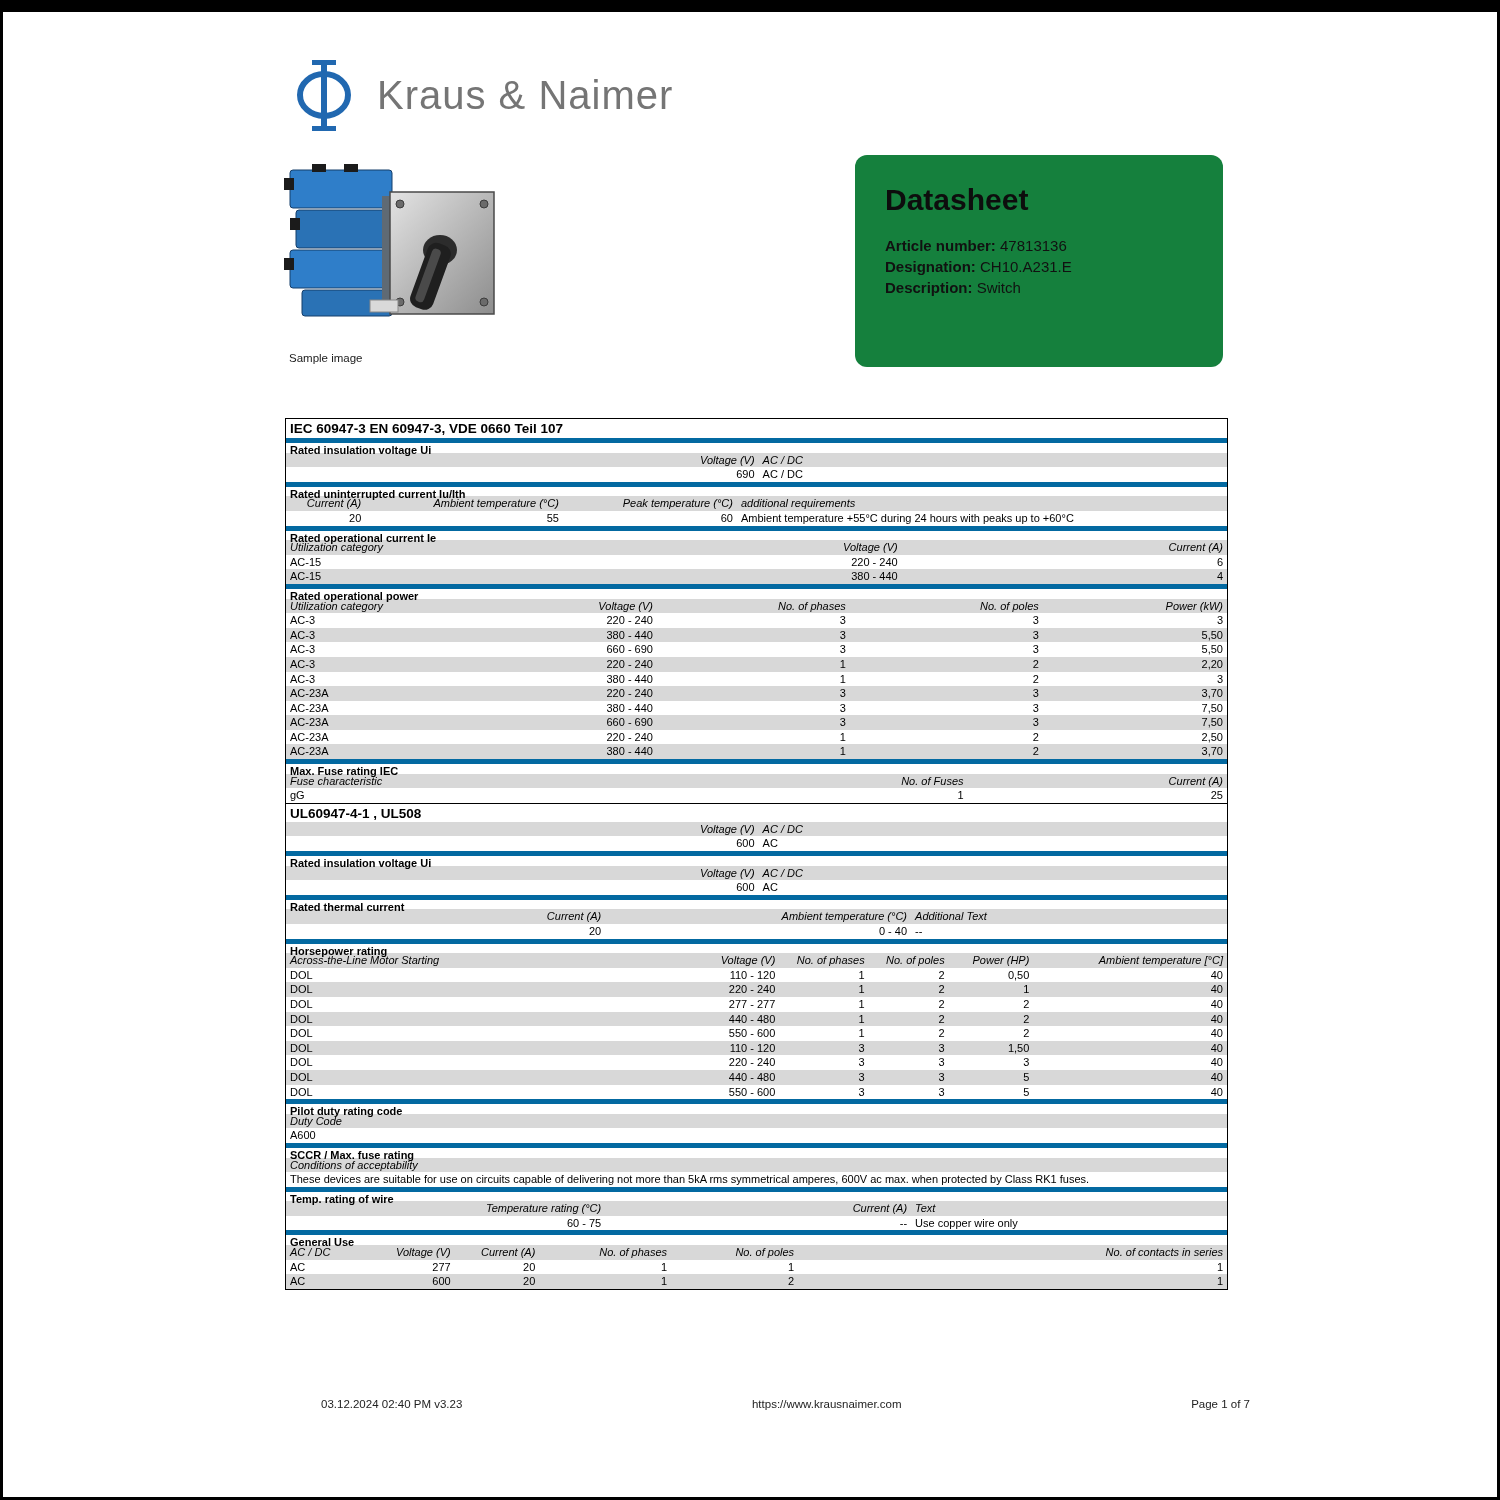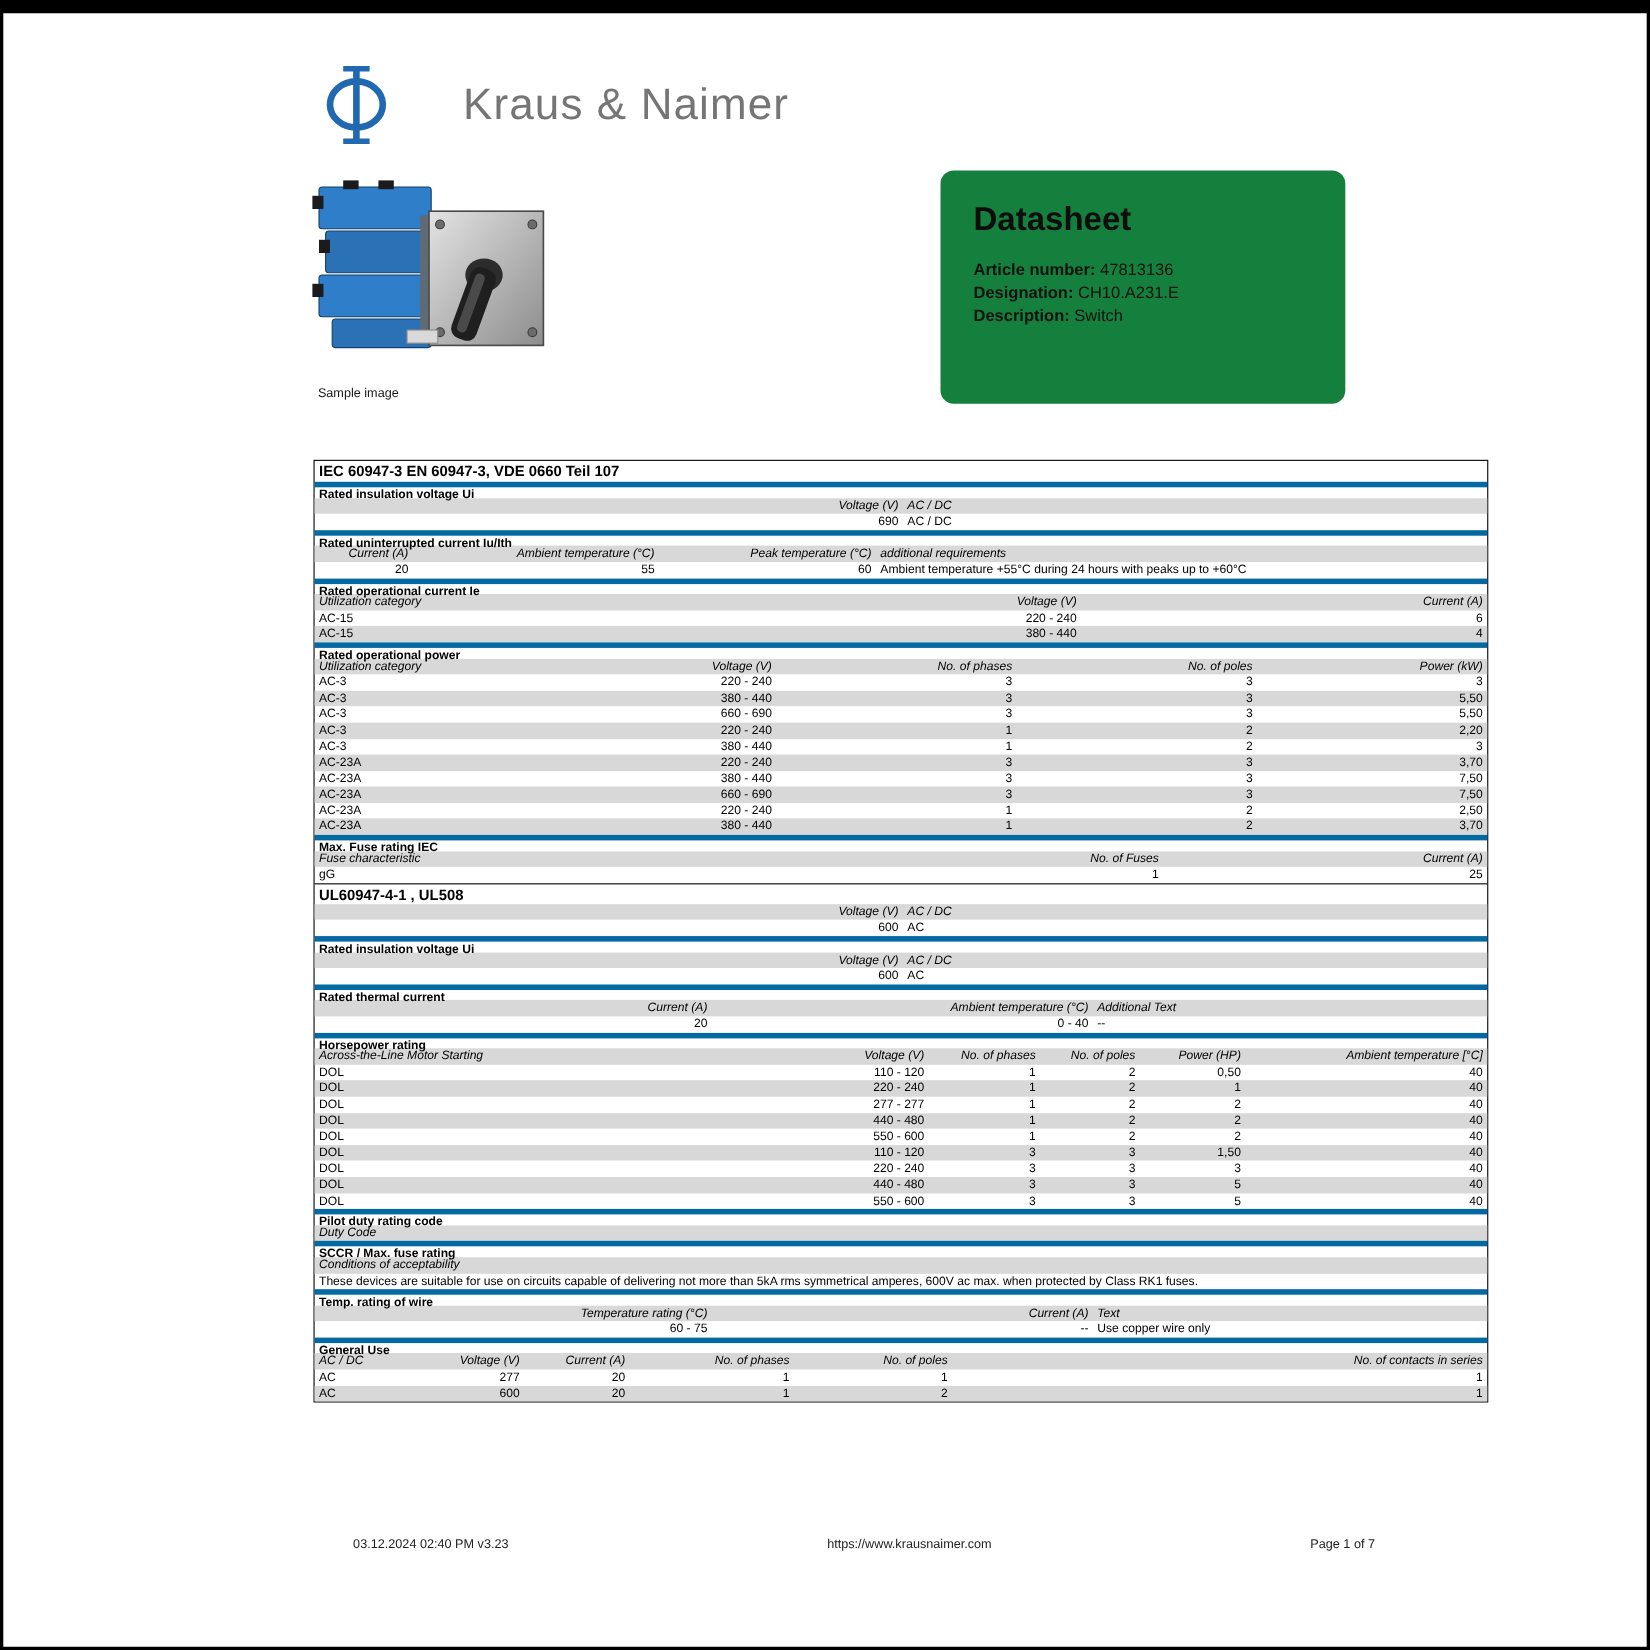--- a/index.html
+++ b/index.html
@@ -14,21 +14,21 @@
   .frame {
     position:absolute; inset:0;
     border-top:12px solid #000;
     border-left:3px solid #000;
     border-right:3px solid #000;
     border-bottom:3px solid #000;
     pointer-events:none; z-index:50;
   }
 
   
-  .logo { position:absolute; left:285px; top:58px; display:flex; align-items:center;gap:44px; }
+  .logo { position:absolute; left:285px; top:58px; display:flex; align-items:center; }
   .logo svg { display:block; }
   .brand-name {
     font-size:40px; color:#757575; margin-left:14px; letter-spacing:1px;
     line-height:75px;
   }
 
   
   .product { position:absolute; left:282px; top:152px; width:215px; height:200px; }
   .sample-caption { position:absolute; left:289px; top:352px; font-size:11.5px; color:#1a1a1a; }
 
@@ -36,21 +36,21 @@
   .card {
     position:absolute; left:855px; top:155px; width:368px; height:212px;
     background:#15803d; border-radius:12px; padding:28px 30px;
   }
   .card-title { font-size:30px; font-weight:bold; color:#0d0d0d; margin-bottom:18px; }
   .field { font-size:15px; line-height:21px; color:#111; }
   .flabel { font-weight:bold; }
 
   
   .tbl {
-    position:absolute; left:285px; top:418px; width:1068px;
+    position:absolute; left:285px; top:418px; width:943px;
     border:1px solid #000; background:#fff;
   }
   .row {
     display:grid; align-items:center;
     height:14.6px; line-height:14.6px; font-size:11px; white-space:nowrap;
   }
   .row.shade { background:#d8d8d8; }
   .row.head { font-style:italic; background:#d8d8d8; }
   .row.sub  { font-weight:bold; border-top:5px solid #0369a1; }
   .row.title{ font-weight:bold; font-size:13.5px; height:19px; line-height:19px; border-top:1px solid #000; }
@@ -426,20 +426,23 @@
       <span class="cell">3</span>
       <span class="cell">5</span>
       <span class="cell">40</span>
     </div>
     <div class="row sub l-full">
       <span class="cell">Pilot duty rating code</span>
     </div>
     <div class="row head l-full">
       <span class="cell">Duty Code</span>
     </div>
+    <div class="row data l-full">
+      <span class="cell">A600</span>
+    </div>
     <div class="row sub l-full">
       <span class="cell">SCCR / Max. fuse rating</span>
     </div>
     <div class="row head l-full">
       <span class="cell">Conditions of acceptability</span>
     </div>
     <div class="row data l-full">
       <span class="cell">These devices are suitable for use on circuits capable of delivering not more than 5kA rms symmetrical amperes, 600V ac max. when protected by Class RK1 fuses.</span>
     </div>
     <div class="row sub l-full">

